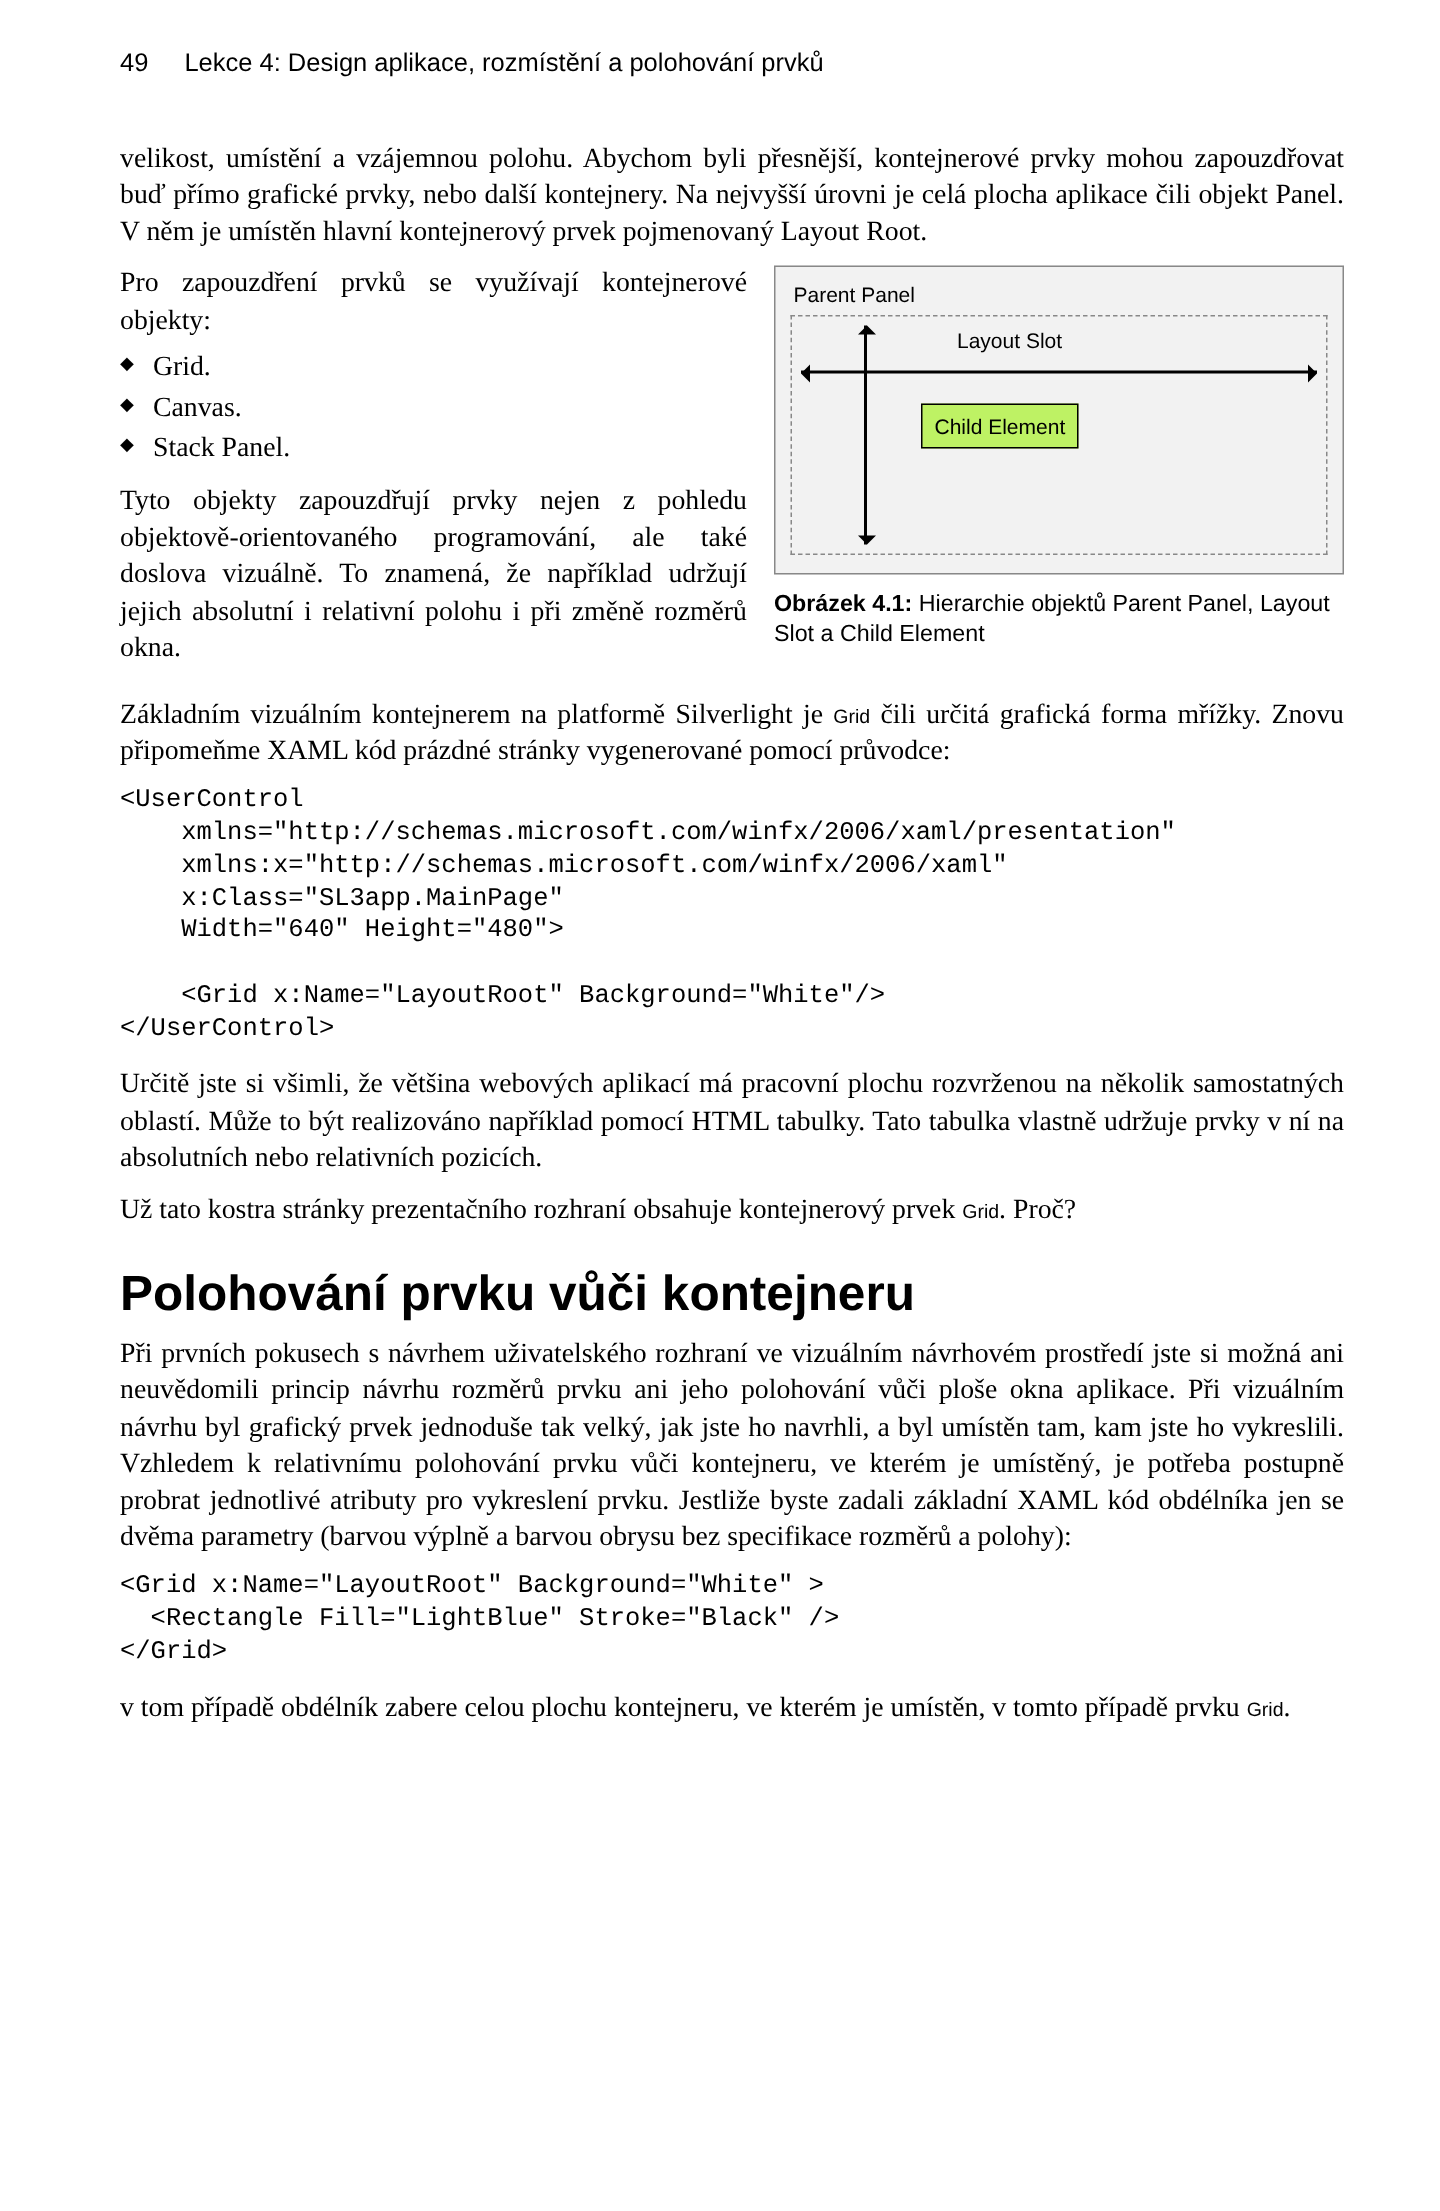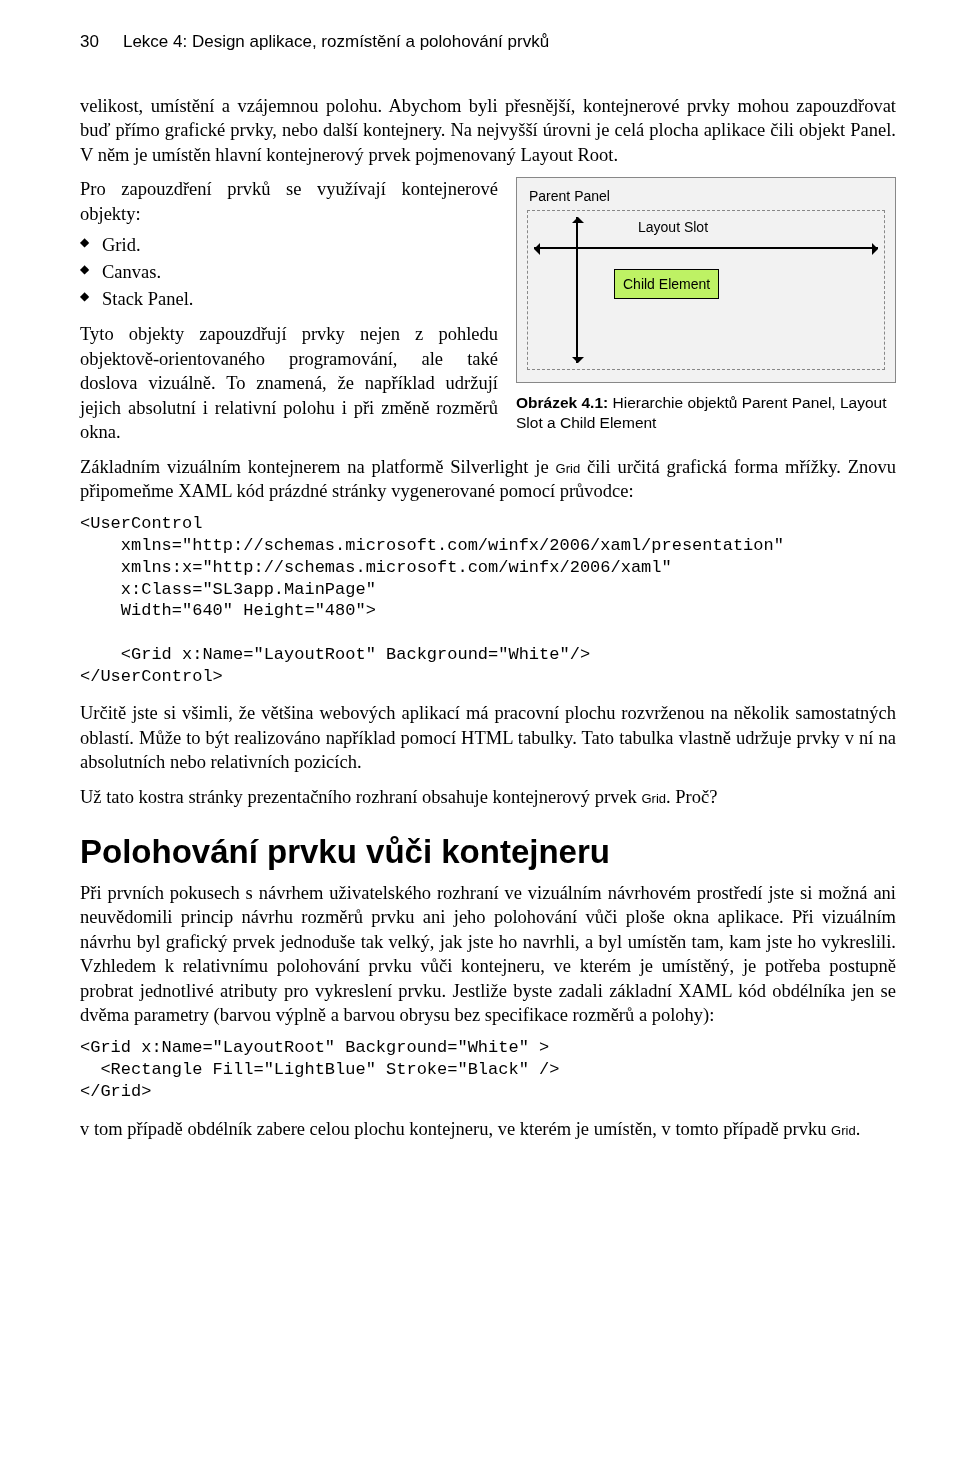--- a/index.html
+++ b/index.html
@@ -31,21 +31,21 @@
     font-size: 18.5px;
     line-height: 1.32;
     margin: 0 0 10px 0;
     text-align: justify;
   }
   p.intro { margin-bottom: 6px; }
   .two-col {
     display: flex;
     gap: 18px;
     align-items: flex-start;
-    margin: 4px 0 10px 0;
+    margin: 4px 0 20px 0;
   }
   .left-col { flex: 1 1 0; }
   .right-col { flex: 0 0 380px; }
 
   ul.bullets {
     list-style: none;
     padding: 0;
     margin: 0 0 10px 0;
   }
   ul.bullets li {
@@ -154,21 +154,21 @@
     font-size: 33px;
     margin: 24px 0 10px 0;
   }
 </style>
 </head>
 <body>
 
 <div class="page">
 
   <div class="running-head">
-    <span class="pno">30</span>
+    <span class="pno">49</span>
     <span class="title">Lekce 4: Design aplikace, rozmístění a polohování prvků</span>
   </div>
 
   <p class="body">velikost, umístění a vzájemnou polohu. Abychom byli přesnější, kontejnerové prvky mohou zapouzdřovat buď přímo grafické prvky, nebo další kontejnery. Na nejvyšší úrovni je celá plocha aplikace čili objekt Panel. V něm je umístěn hlavní kontejnerový prvek pojmenovaný Layout Root.</p>
 
   <div class="two-col">
     <div class="left-col">
       <p class="body intro">Pro zapouzdření prvků se využívají kontejnerové objekty:</p>
       <ul class="bullets">
         <li>Grid.</li>

